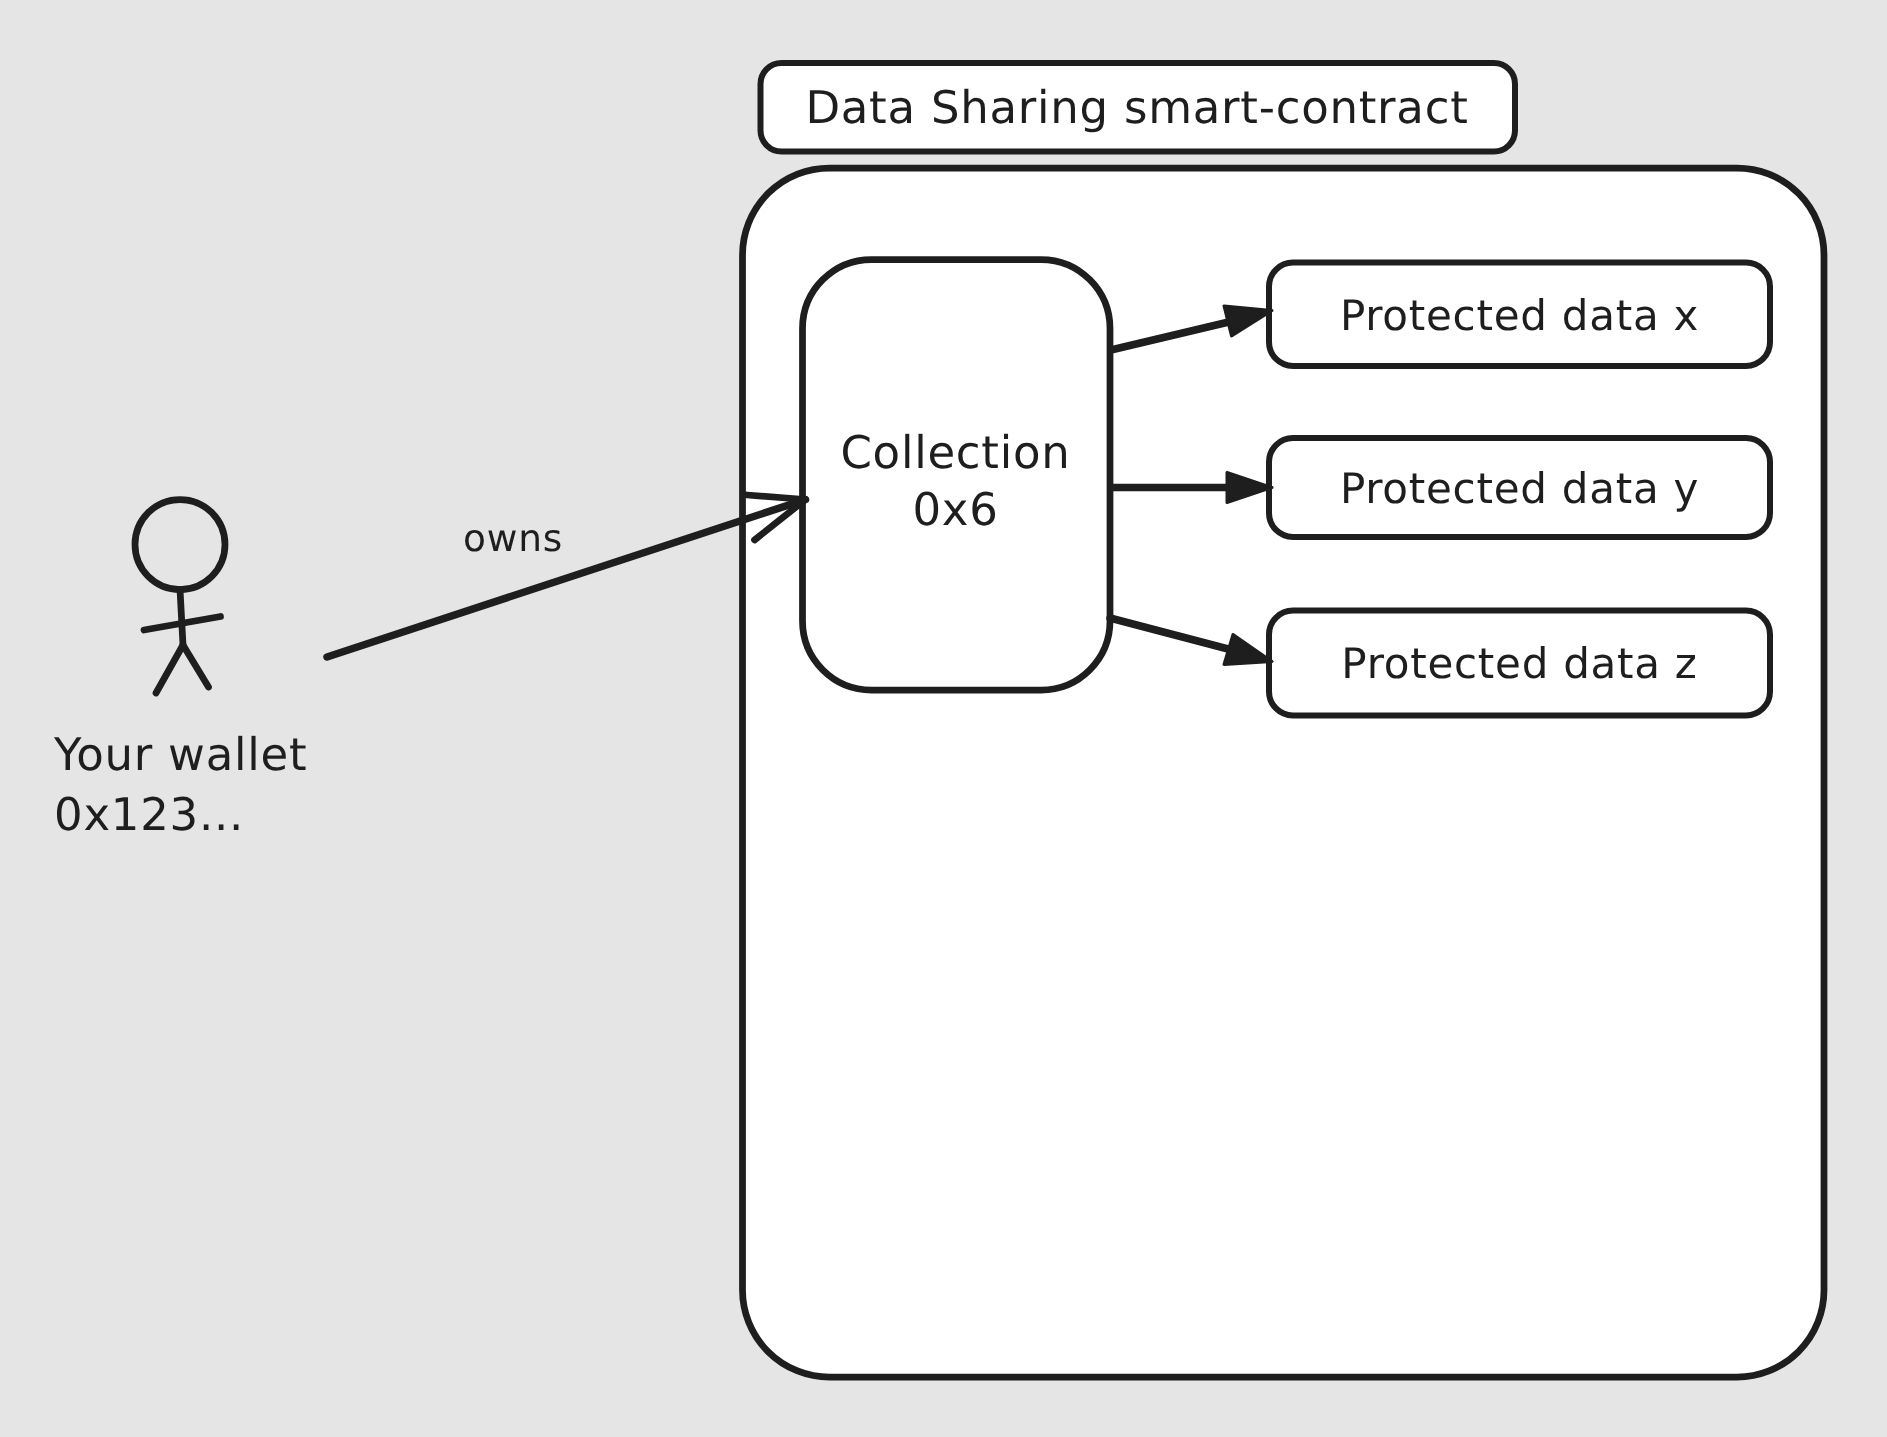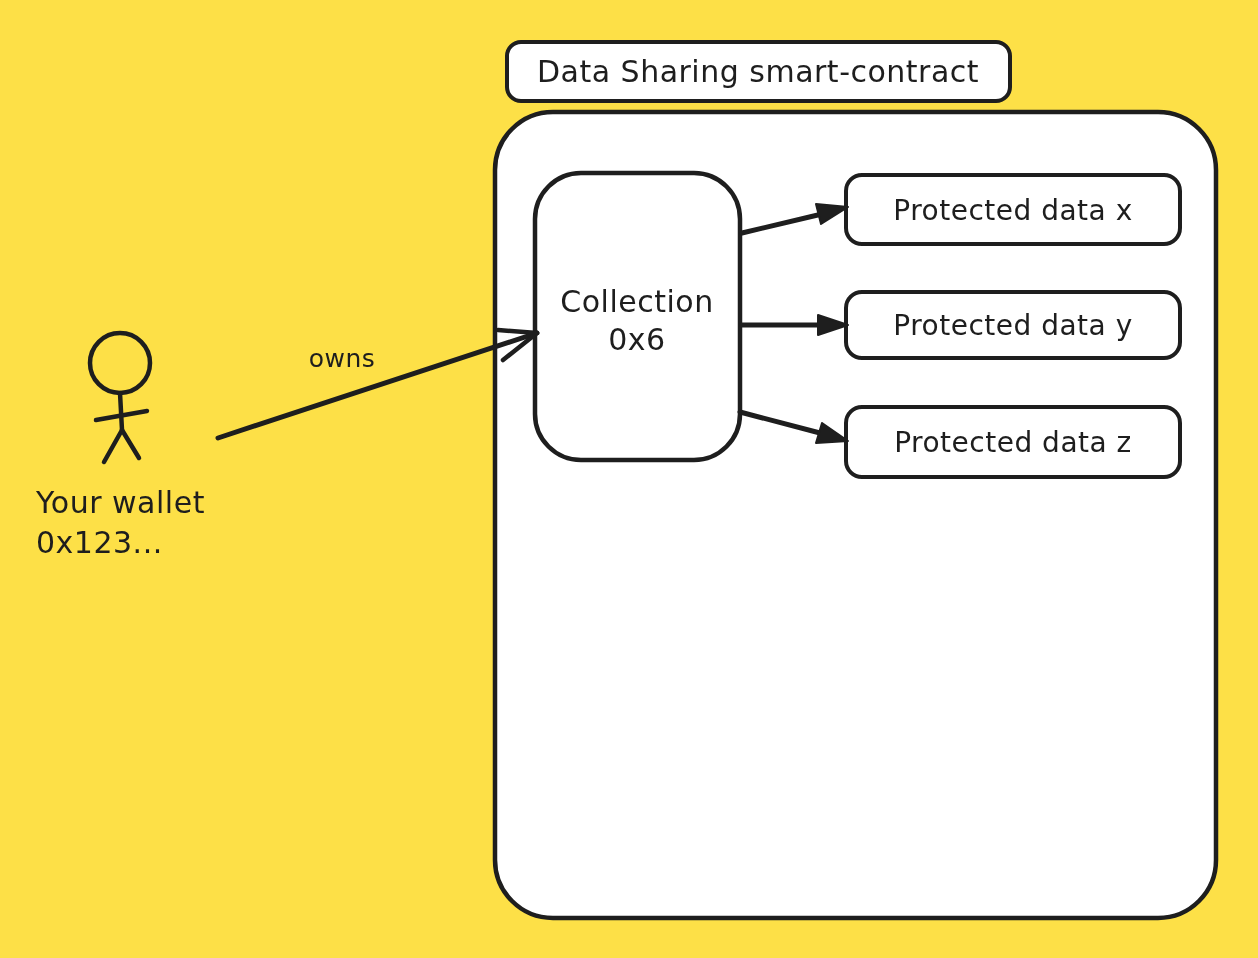--- a/index.html
+++ b/index.html
@@ -8,21 +8,21 @@
     background: #ffffff;
     width: 1258px;
     height: 958px;
     overflow: hidden;
     font-family: "DejaVu Sans", sans-serif;
   }
   .canvas {
     position: relative;
     width: 1258px;
     height: 958px;
-    background: #fde047;
+    background: #e5e5e5;
   }
   svg { display: block; }
   .shape {
     fill: #ffffff;
     stroke: #1e1e1e;
     stroke-width: 4;
   }
   .shape.thick { stroke-width: 4.5; }
   .stroke-only {
     fill: none;

